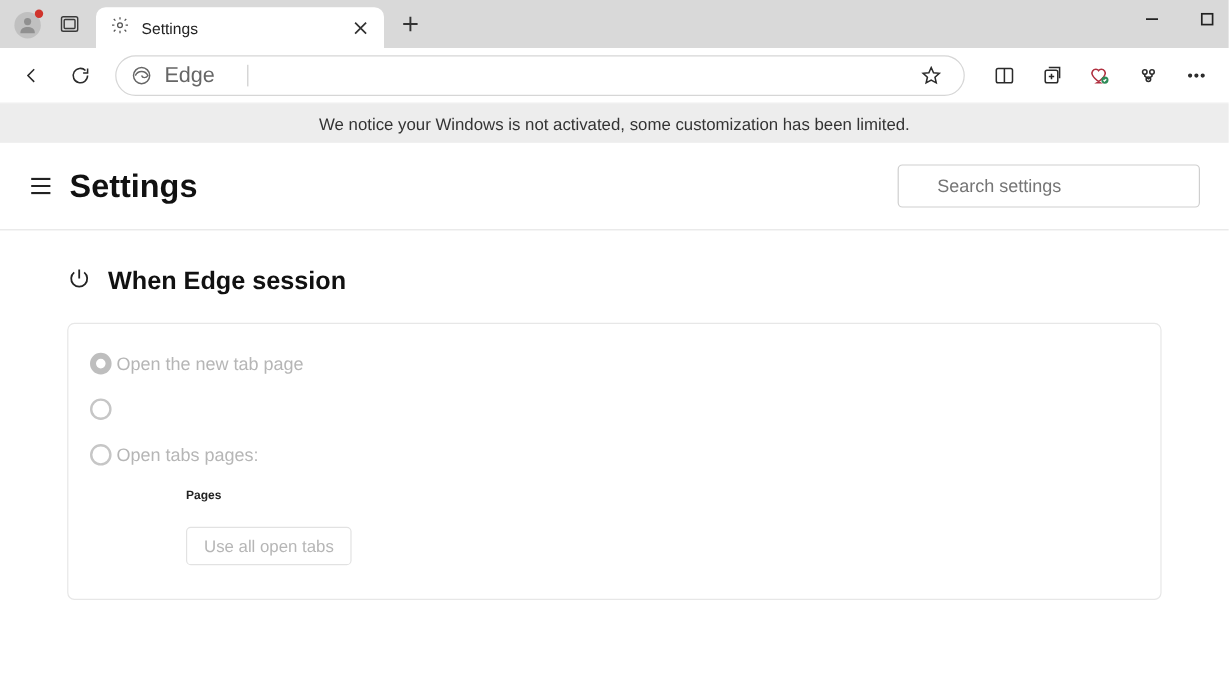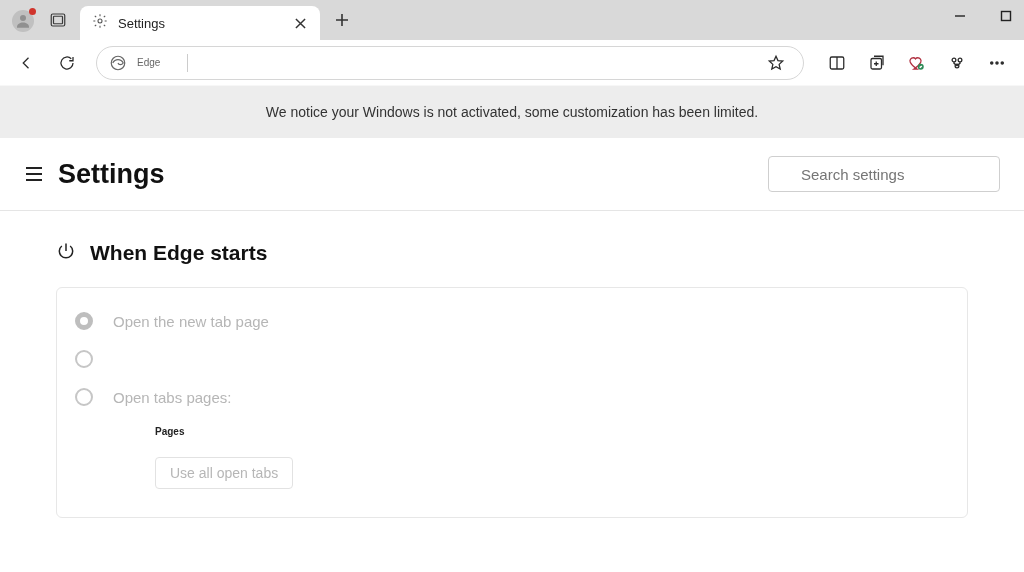--- a/index.html
+++ b/index.html
@@ -22,46 +22,46 @@
   .wincontrols { position:absolute; right:6px; top:4px; display:flex; gap:22px; align-items:center; }
   .wincontrols .wc { width:24px; height:24px; display:flex; align-items:center; justify-content:center; }
   .wincontrols svg { width:12px; height:12px; stroke:#222; stroke-width:1.4; fill:none; }
 
   
   .toolbar { height:46px; background:#fff; display:flex; align-items:center; padding:0 10px; border-bottom:1px solid rgba(0,0,0,0.03); gap:6px; }
   .tbtn { width:34px; height:34px; display:flex; align-items:center; justify-content:center; border-radius:4px; color:#333; }
   .tbtn svg { width:18px; height:18px; stroke:#2b2b2b; fill:none; stroke-width:1.7; }
   .omnibox { flex:1; height:34px; border:1px solid #d6d6d6; border-radius:17px; display:flex; align-items:center; padding:0 10px 0 12px; margin:0 6px; background:#fff; }
   .edge-logo { width:18px; height:18px; margin-right:10px; }
-  .brand { font-size:10px; color:#666; margin-right:27px; }
+  .brand { font-size:18px; color:#666; margin-right:27px; }
   .vdiv { width:1px; height:18px; background:#ccc; margin-right:12px; }
   .url { font-size:14px; color:#666; }
   .url .seg-bold { color:#222; font-weight:600; }
   .star { margin-left:auto; }
   .rightbtns { display:flex; align-items:center; gap:6px; margin-left:4px; }
 
   
-  .notice { height:52px; background:#ededed; display:flex; align-items:center; justify-content:center; font-size:14px; color:#333; }
+  .notice { height:33px; background:#ededed; display:flex; align-items:center; justify-content:center; font-size:14px; color:#333; }
 
   
   .settings-header { padding:18px 24px 18px 20px; display:flex; align-items:center; border-bottom:1px solid #e5e5e5; }
   .hamburger { width:28px; height:28px; display:flex; align-items:center; justify-content:center; margin-right:10px; }
   .hamburger svg { width:18px; height:14px; stroke:#222; stroke-width:1.8; }
   .settings-title { font-size:27px; font-weight:600; color:#111; }
-  .search-wrap { margin-left:auto; width:232px; height:36px; border:1px solid #cfcfcf; border-radius:4px; display:flex; align-items:center; padding:0 20px; background:#fff; }
+  .search-wrap { margin-left:auto; width:252px; height:36px; border:1px solid #cfcfcf; border-radius:4px; display:flex; align-items:center; padding:0 20px; background:#fff; }
   .search-wrap svg { width:16px; height:16px; stroke:#555; fill:none; stroke-width:1.8; margin-right:12px; }
   .search-wrap input { border:none; outline:none; font-size:15px; color:#555; flex:1; background:transparent; }
 
   
   .content { padding:30px 56px; }
   .section-head { display:flex; align-items:center; gap:14px; margin-bottom:22px; }
   .section-head svg { width:20px; height:20px; stroke:#222; fill:none; stroke-width:1.8; }
   .section-title { font-size:21px; font-weight:600; color:#111; }
   .card { border:1px solid #e7e7e7; border-radius:6px; padding:14px 18px 18px 18px; }
-  .radio-row { display:flex; align-items:center; gap:20px; padding:10px 0; }
+  .radio-row { display:flex; align-items:center; gap:4px; padding:10px 0; }
   .radio { width:18px; height:18px; border-radius:50%; border:2px solid #c6c6c6; flex-shrink:0; }
   .radio.selected { border-width:5px; border-color:#bebebe; }
   .radio-label { font-size:15px; color:#b6b6b6; }
   .subrow { display:flex; align-items:center; padding:10px 0 10px 80px; }
   .subrow-label { font-size:10px; font-weight:600; color:#222; flex:1; }
   .ghost-btn { border:1px solid #e2e2e2; background:#fff; color:#b6b6b6; font-size:14px; padding:7px 14px; border-radius:4px; }
 </style>
 </head>
 <body>
 
@@ -197,21 +197,21 @@
 </div>
 
 <div class="content">
   <div class="section-head">
     <span>
       <svg viewBox="0 0 24 24">
           <path d="M12 3v9"></path>
           <path d="M7 6a8 8 0 1 0 10 0"></path>
         </svg>
     </span>
-    <span class="section-title">When Edge starts</span>
+    <span class="section-title">When Edge session</span>
   </div>
 
   <div class="card">
     <div class="radio-row">
       <div class="radio selected"></div>
       <div class="radio-label">Open the new tab page</div>
     </div>
     <div class="radio-row">
       <div class="radio"></div>
     </div>

